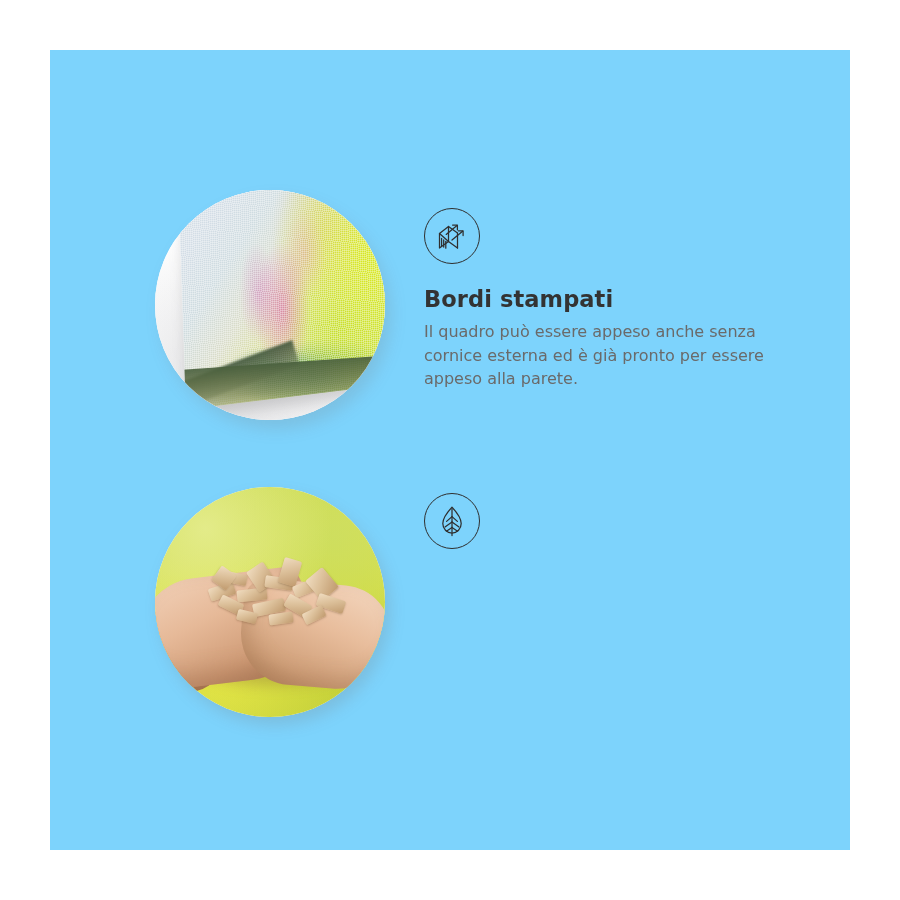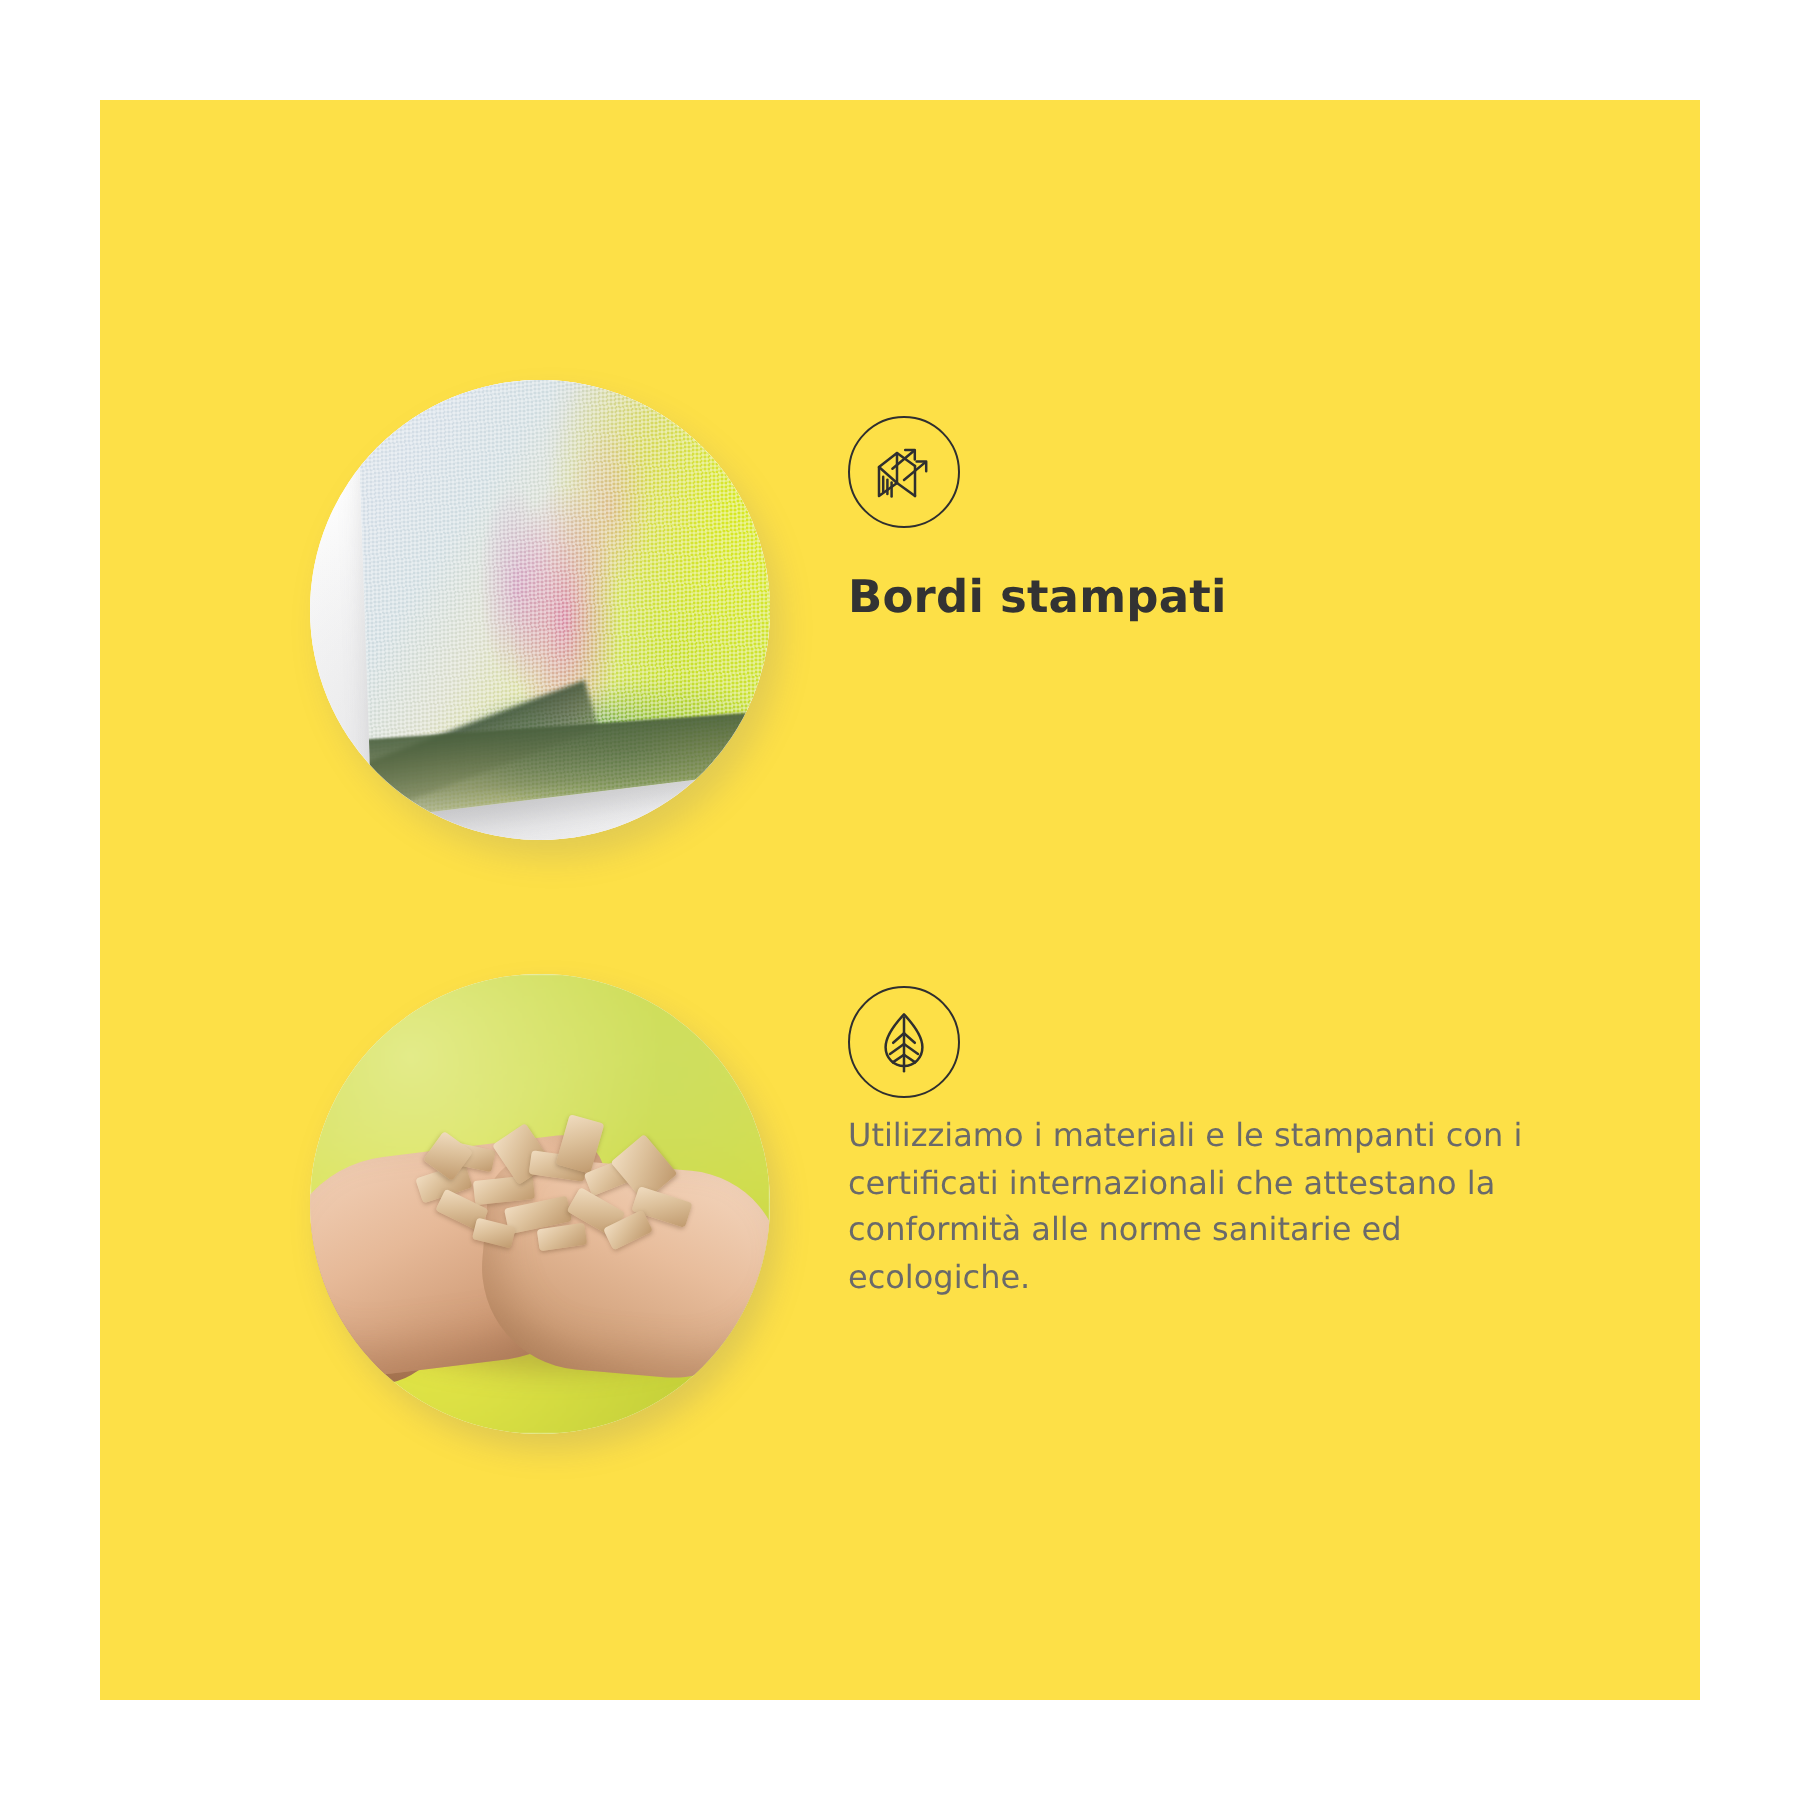--- a/index.html
+++ b/index.html
@@ -24,21 +24,21 @@
     background: #ffffff;
   }
 
   
   .panel {
     position: absolute;
     left: 50px;
     top: 50px;
     width: 800px;
     height: 800px;
-    background: #fde047;
+    background: #7dd3fc;
   }
 
   
   .feature {
     position: absolute;
     left: 0;
     width: 800px;
   }
   .feature-1 { top: 140px; height: 280px; }
   .feature-2 { top: 425px; height: 280px; }
@@ -295,20 +295,21 @@
             <path d="M13.5 7.5 L22.5 14"></path>
             <path d="M22.5 14 L22.5 29"></path>
 
             <path d="M11.2 15.4 L22.0 6.4"></path>
             <path d="M17.6 6.0 L22.4 6.0 L22.4 10.8"></path>
             <path d="M17.0 21.0 L27.6 12.2"></path>
             <path d="M23.3 11.8 L28.1 11.8 L28.1 16.6"></path>
           </svg>
         </div>
         <h2 class="feature-title">Bordi stampati</h2>
+        <p class="feature-desc">Il quadro può essere appeso anche senza cornice esterna ed è già pronto per essere appeso alla parete.</p>
       </div>
     </div>
 
     <div class="feature feature-2">
 
       <div class="media media-2">
         <div class="media-inner">
           <div class="eco-bg"></div>
           <div class="hand-shadow"></div>
           <div class="hand hand-wrist"></div>
@@ -345,18 +346,17 @@
             <path d="M17 5.0 L17 31.6"></path>
 
             <path d="M17 12.6 L11.6 17.4"></path>
             <path d="M17 12.6 L22.4 17.4"></path>
             <path d="M17 18.0 L10.0 23.0"></path>
             <path d="M17 18.0 L24.0 23.0"></path>
             <path d="M17 23.4 L11.4 27.2"></path>
             <path d="M17 23.4 L22.6 27.2"></path>
           </svg>
         </div>
-        <p class="feature-desc">Utilizziamo i materiali e le stampanti con i certificati internazionali che attestano la conformità alle norme sanitarie ed ecologiche.</p>
       </div>
     </div>
 
   </div>
 </div>
 
 </body></html>

